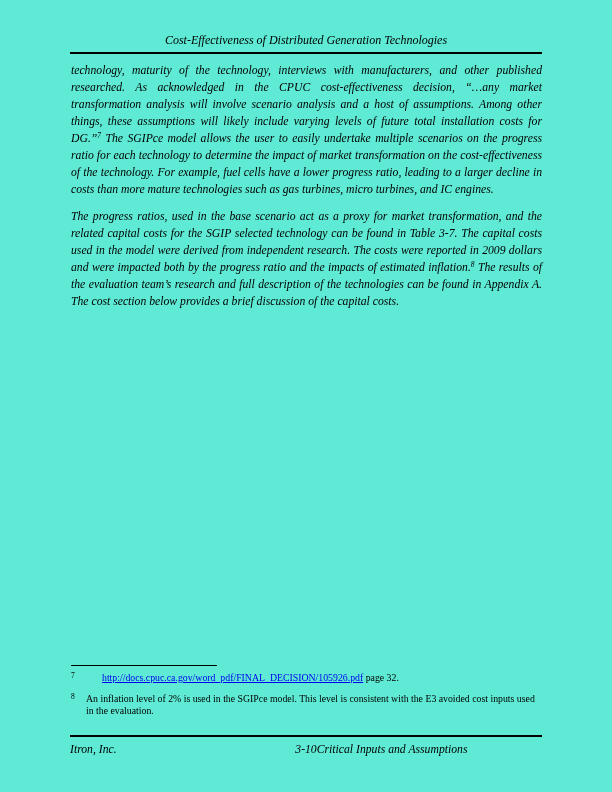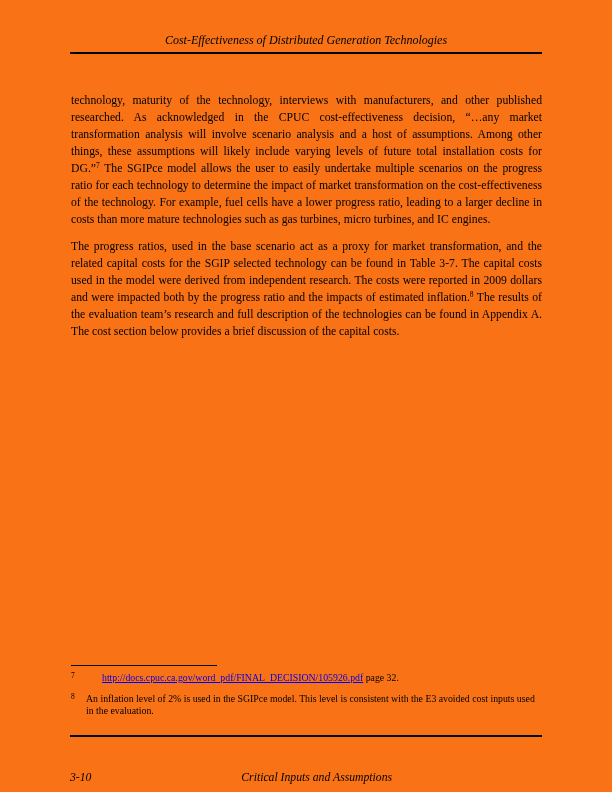--- a/index.html
+++ b/index.html
@@ -4,21 +4,21 @@
 <style>
   html, body {
     margin: 0;
     padding: 0;
     background: #ffffff;
   }
   .page {
     position: relative;
     width: 612px;
     height: 792px;
-    background: #f97316;
+    background: #5eead4;
     font-family: "Liberation Serif", "DejaVu Serif", serif;
     color: #000000;
     overflow: hidden;
   }
   
   .header-title {
     position: absolute;
     top: 33px;
     left: 70px;
     right: 70px;
@@ -31,26 +31,27 @@
     position: absolute;
     top: 52px;
     left: 70px;
     right: 70px;
     height: 0;
     border-top: 2px solid #000000;
   }
   
   .body-text {
     position: absolute;
-    top: 92px;
+    top: 62px;
     left: 71px;
     width: 471px;
     font-size: 11.7px;
     line-height: 17px;
     text-align: justify;
+    font-style: italic;
   }
   .body-text p {
     margin: 0 0 10px 0;
   }
   .body-text p:last-child {
     margin-bottom: 16px;
   }
   sup.fn-ref {
     font-size: 7.5px;
     line-height: 0;
@@ -103,22 +104,22 @@
     top: 742px;
     left: 70px;
     right: 70px;
     display: flex;
     align-items: baseline;
     font-style: italic;
     font-size: 11.7px;
     line-height: 15px;
   }
   .footer-left  { flex: 1; text-align: left; }
-  .footer-center{ flex: 0 0 auto; text-align: center; margin-top: 28px; }
-  .footer-right { flex: 1; text-align: center; }
+  .footer-center{ flex: 0 0 auto; text-align: center; }
+  .footer-right { flex: 1; text-align: left; }
 </style>
 </head>
 <body>
 
 <div class="page">
 
   <div class="header-title">Cost-Effectiveness of Distributed Generation Technologies</div>
   <div class="header-rule"></div>
 
   <div class="body-text">
@@ -133,17 +134,18 @@
       <span class="fn-marker">7</span><span class="fn-link">http://docs.cpuc.ca.gov/word_pdf/FINAL_DECISION/105926.pdf</span><span> page 32.</span>
     </div>
 
     <div class="footnote">
       <span class="fn-marker">8</span><span>An inflation level of 2% is used in the SGIPce model.  This level is consistent with the E3 avoided cost inputs used in the evaluation.</span>
     </div>
   </div>
 
   <div class="footer-rule"></div>
   <div class="footer">
+    <span class="footer-left">Itron, Inc.</span>
     <span class="footer-center">3-10</span>
     <span class="footer-right">Critical Inputs and Assumptions</span>
   </div>
 
 </div>
 
 </body></html>

